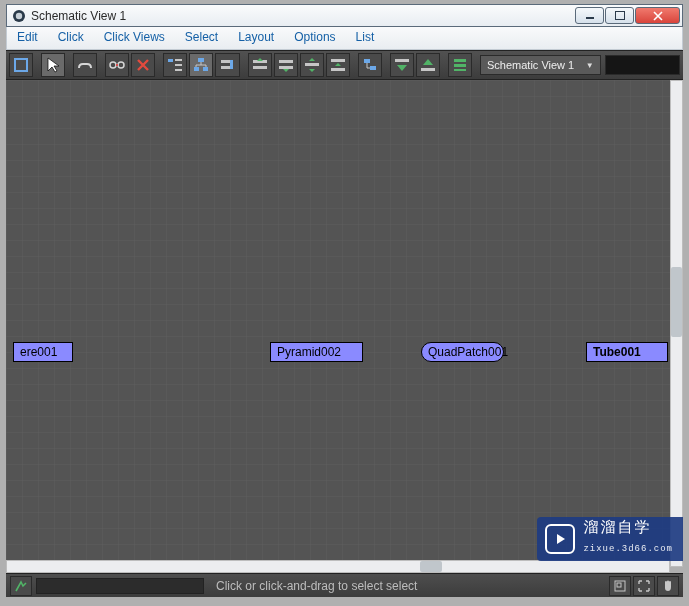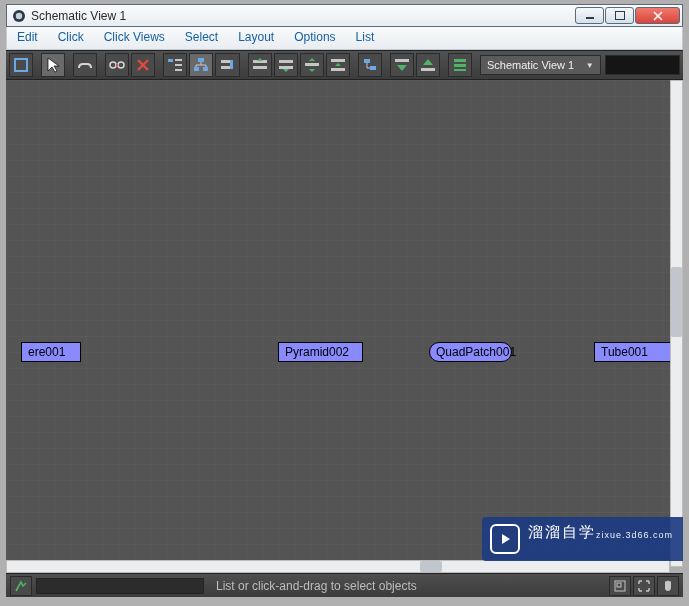--- a/index.html
+++ b/index.html
@@ -69,42 +69,41 @@
     position: absolute; left: 6px; top: 560px; width: 664px; height: 13px;
     background: #ecedef; border: 1px solid #bdbdbd;
   }
   .hscroll-thumb { position:absolute; left:413px; top:0; height:11px; width:22px; background:#c0c6cb; border-radius:2px; }
 
   
   .node {
     position: absolute; height: 20px; padding: 2px 6px 0;
     background: #8a8aff; color:#000; font-size:12px;
     border: 1px solid #000;
-    margin-left: 8px;
   }
 
   
   .statusbar {
     position: absolute; left: 6px; top: 573px; width: 677px; height: 24px;
     background: linear-gradient(#4e4e4e, #3c3c3c); border-top: 1px solid #222;
     display: flex; align-items: center;
   }
   .sb-left { width: 22px; height: 20px; margin: 0 4px; border:1px solid #2a2a2a; background:#4a4a4a; display:flex;align-items:center;justify-content:center; }
   .sb-prog { width: 168px; height: 16px; background: #2c2c2c; border:1px solid #222; margin-right:12px; }
   .sb-msg { color:#bdbdbd; font-size:12px; }
   .sb-right { margin-left:auto; display:flex; gap:2px; padding-right:4px; }
   .sb-btn { width:22px; height:20px; border:1px solid #2a2a2a; background:#4a4a4a; display:flex;align-items:center;justify-content:center; }
 
   
   .watermark {
     position: absolute; right: 6px; bottom: 45px; height: 44px; width: auto;
     padding: 6px 10px 12px 46px;
     background: rgba(30,60,130,0.92); color:#fff; border-radius: 4px 0 0 4px;
-    display:flex; flex-direction:row; justify-content:center;
-    font-family: Liberation Sans, sans-serif;
+    display:flex; flex-direction:column; justify-content:center;
+    font-family: Liberation Mono, monospace;
   }
   .watermark .wm-ico {
     position:absolute; left:8px; top:50%; transform:translateY(-50%);
     width:30px; height:30px; border:2px solid #fff; border-radius:6px;
     display:flex;align-items:center;justify-content:center;
   }
   .watermark .wm-l1 { font-size:15px; letter-spacing:2px; }
   .watermark .wm-l2 { font-size:9px; letter-spacing:1px; opacity:.9;margin-top:7px; }
 </style>
 </head>
@@ -278,40 +277,40 @@
     <defs>
       <pattern id="grid" width="16" height="16" patternUnits="userSpaceOnUse">
         <rect width="16" height="16" fill="#545454"></rect>
         <path d="M16 0 L0 0 0 16" fill="none" stroke="#5e5e5e" stroke-width="1"></path>
       </pattern>
     </defs>
     <rect width="664" height="487" fill="url(#grid)"></rect>
   </svg>
 
   <div class="node" style="left:7px;   width:60px;  top:262px;"><span>ere001</span></div>
-  <div class="node" style="left:264px; width:85px;  top:262px;"><span>Pyramid002</span></div>
+  <div class="node" style="left:264px; width:93px;  top:262px;"><span>Pyramid002</span></div>
   <div class="node" style="left:415px; width:83px; top:262px;border-radius:10px;"><span>QuadPatch001</span></div>
-  <div class="node" style="left:580px; width:82px;  top:262px;"><span>Tube001</span></div>
+  <div class="node" style="left:580px; width:82px;  top:262px;font-weight:bold;"><span>Tube001</span></div>
 </div>
 
 <div class="vscroll">
   <div class="vscroll-thumb"></div>
 </div>
 <div class="hscroll">
   <div class="hscroll-thumb"></div>
 </div>
 
 <div class="statusbar">
   <div class="sb-left">
     <svg width="12" height="12" viewBox="0 0 12 12">
         <path d="M1 11 L6 2 L8 6 L11 3" fill="none" stroke="#51b367" stroke-width="1.6"></path>
       </svg>
   </div>
   <div class="sb-prog"></div>
-  <div class="sb-msg">List or click-and-drag to select objects</div>
+  <div class="sb-msg">Click or click-and-drag to select select</div>
   <div class="sb-right">
     <div class="sb-btn">
       <svg width="14" height="14" viewBox="0 0 14 14">
           <rect x="2" y="2" width="10" height="10" fill="none" stroke="#c6c6c6"></rect>
           <rect x="4" y="4" width="4" height="4" fill="none" stroke="#c6c6c6"></rect>
         </svg>
     </div>
     <div class="sb-btn">
       <svg width="14" height="14" viewBox="0 0 14 14">
           <path d="M2 2h3 M12 2h-3 M2 12h3 M12 12h-3 M2 2v3 M2 12v-3 M12 2v3 M12 12v-3" stroke="#c6c6c6" stroke-width="1.4"></path>

